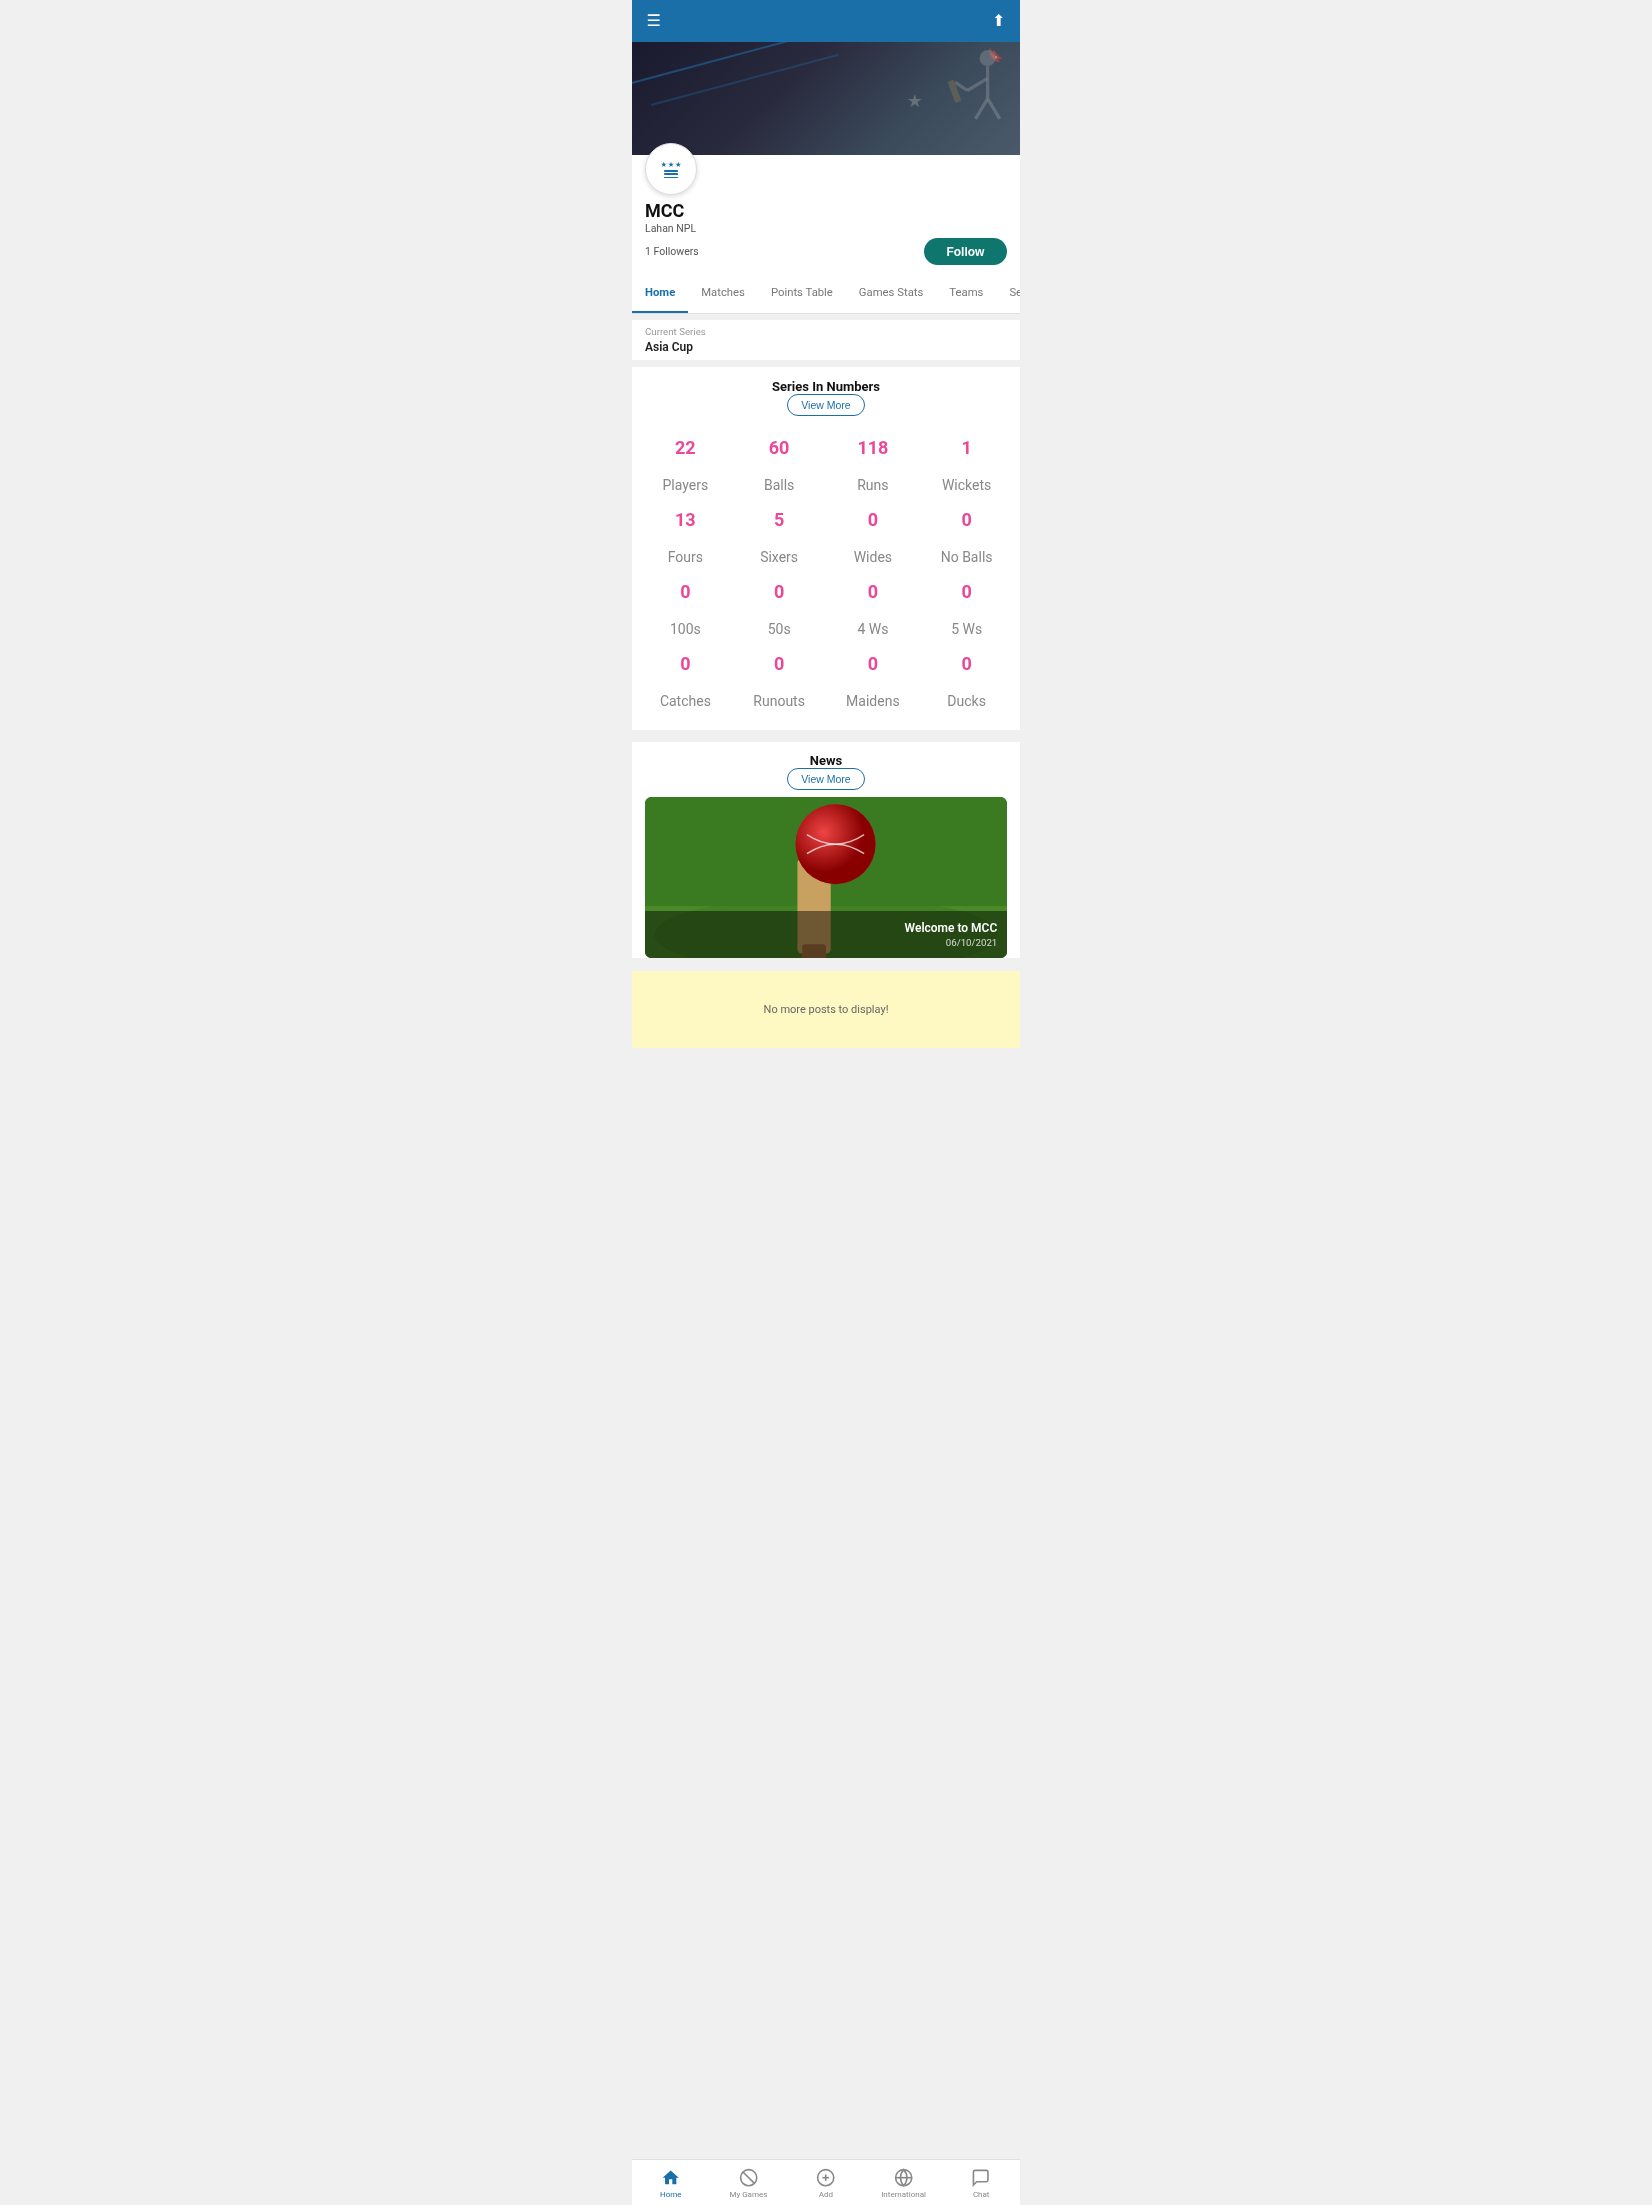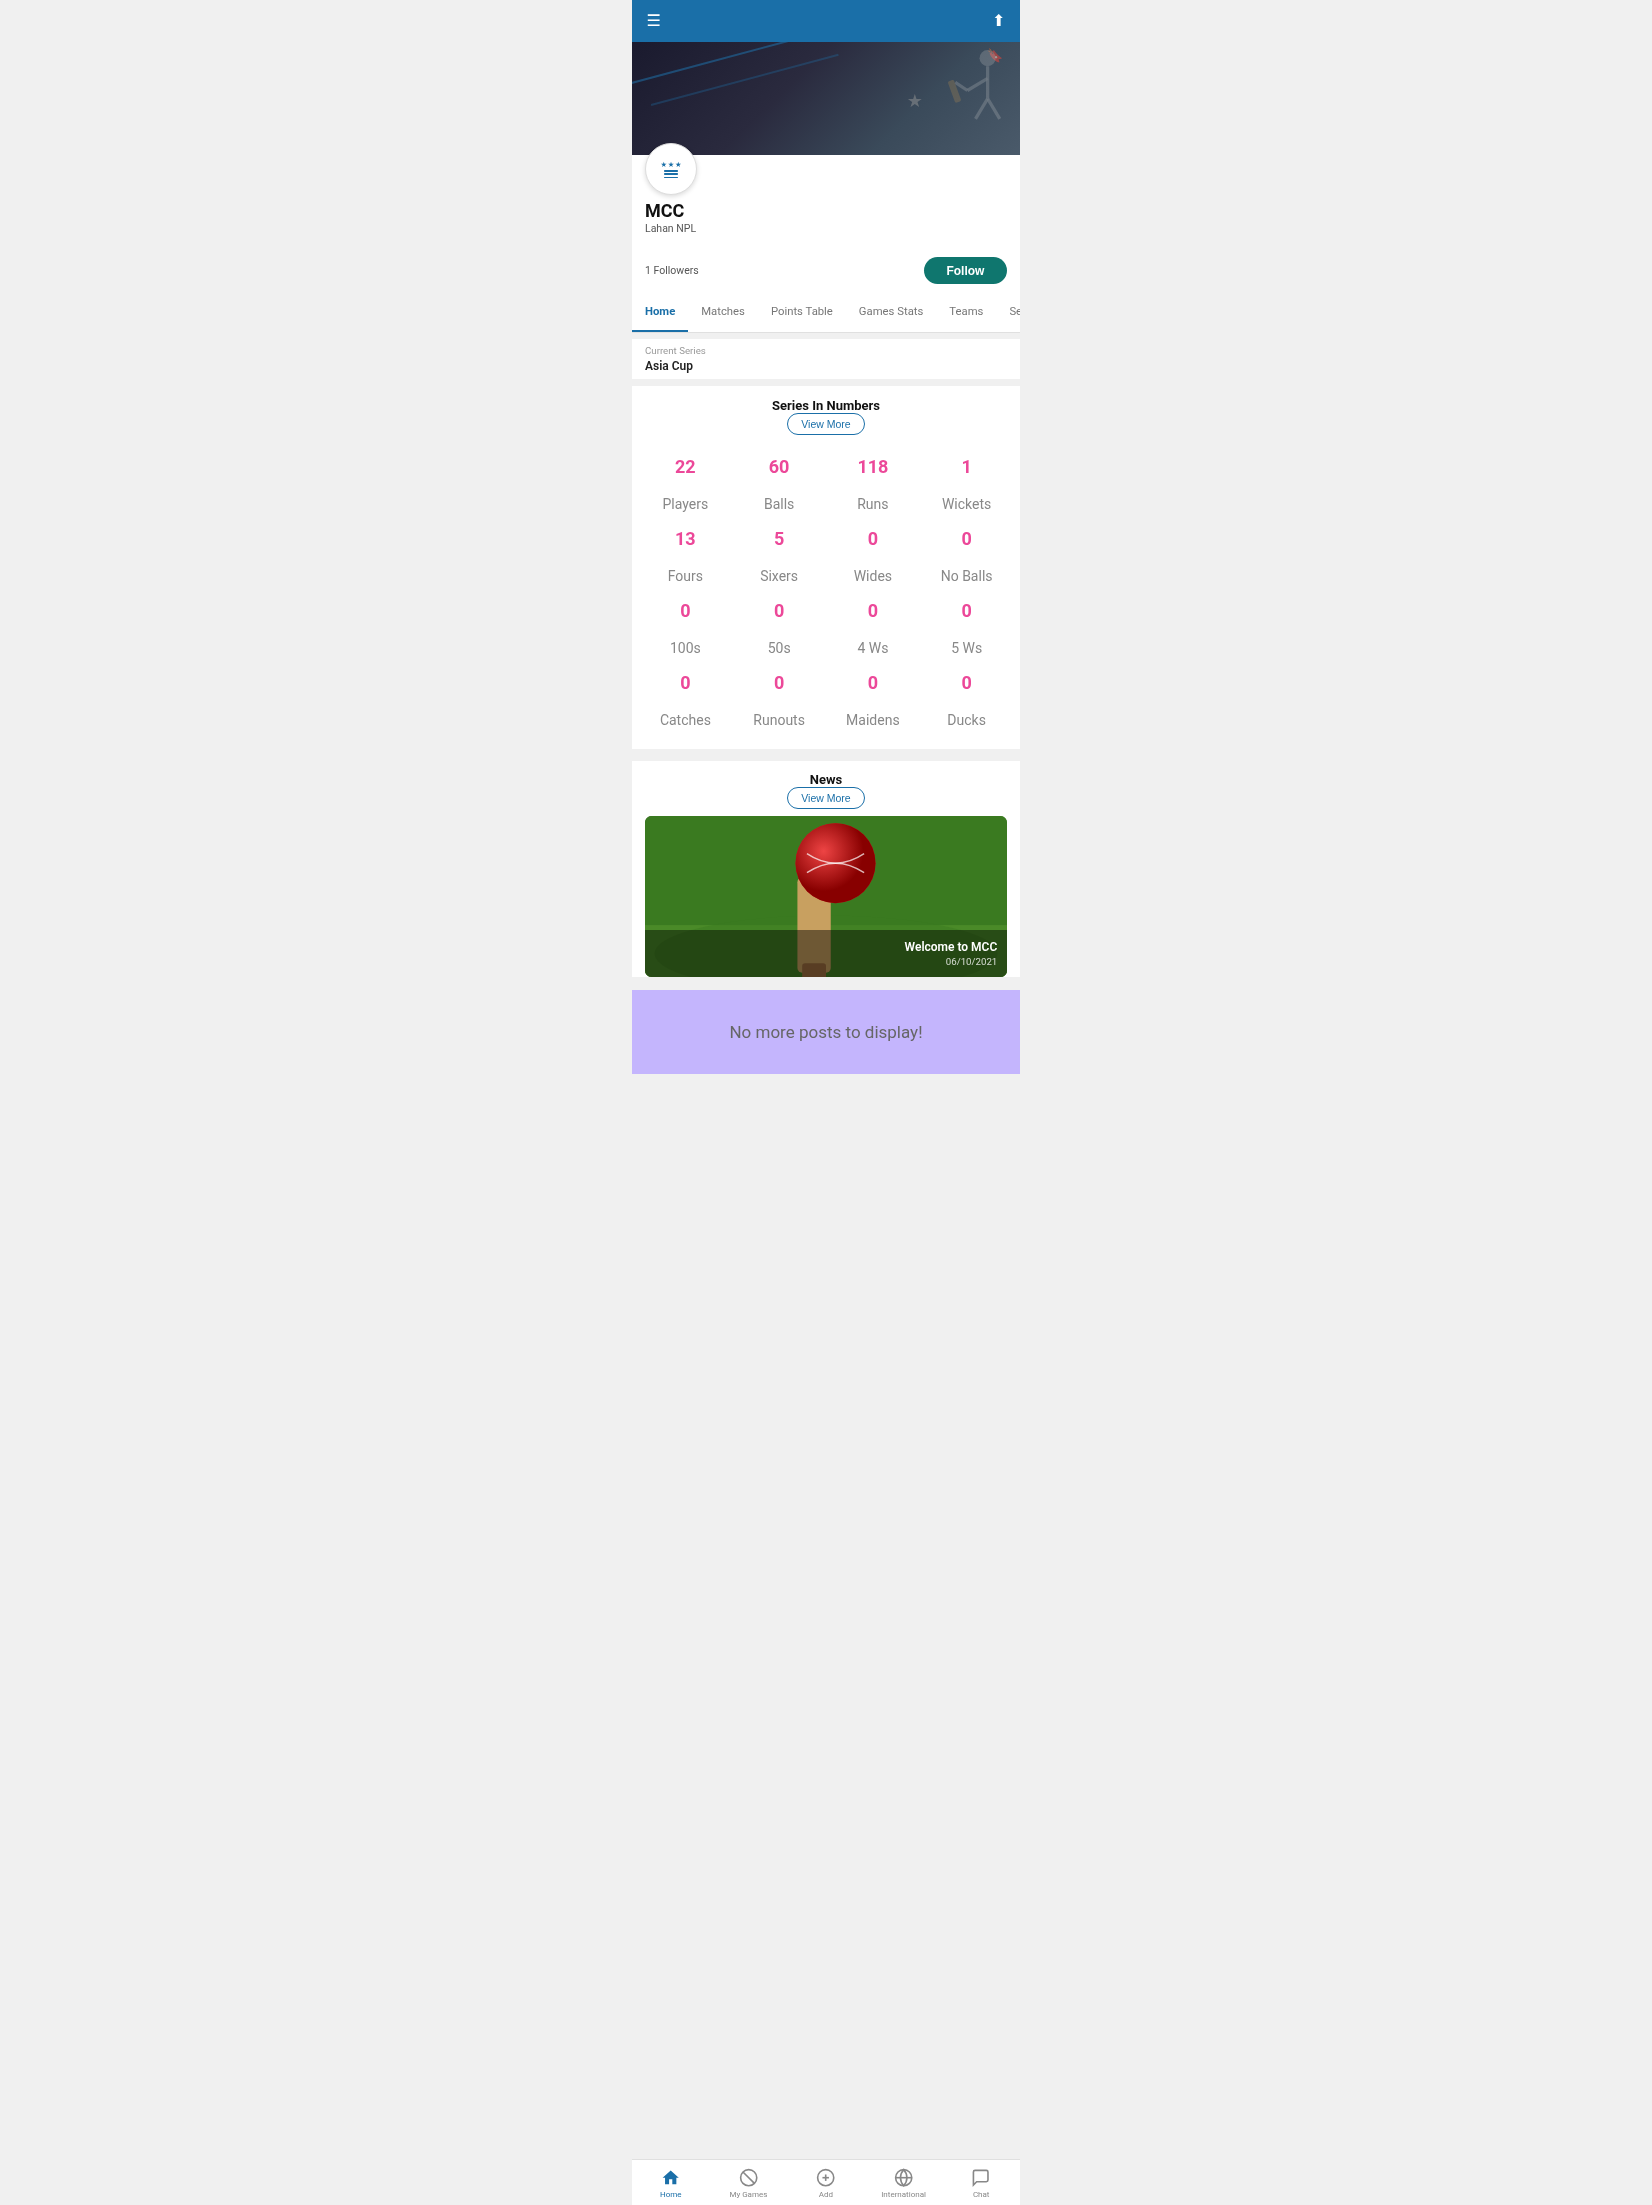--- a/index.html
+++ b/index.html
@@ -124,21 +124,21 @@
     }
     .profile-subtitle {
       font-size: 10.5px;
       color: #555;
       margin-top: 1.6px;
     }
     .profile-followers-row {
       display: flex;
       align-items: center;
       justify-content: space-between;
-      margin-top: 22px;
+      margin-top: 3px;
     }
     .followers-count {
       font-size: 10.5px;
       color: #555;
     }
     .follow-button {
       background: #0f766e;
       color: white;
       border: none;
       border-radius: 18px;
@@ -276,24 +276,24 @@
       font-weight: 600;
     }
     .news-date {
       color: rgba(255,255,255,0.8);
       font-size: 9.7px;
       margin-top: 2.4px;
     }
 
     
     .no-more-posts {
-      background: #c4b5fd;
+      background: #fef9c3;
       text-align: center;
       padding: 32px 13px;
-      font-size: 17px;
+      font-size: 11px;
       color: #666;
     }
 
     
     .bottom-nav {
       position: fixed;
       bottom: 0;
       left: 50%;
       transform: translateX(-50%);
       width: 100%;

